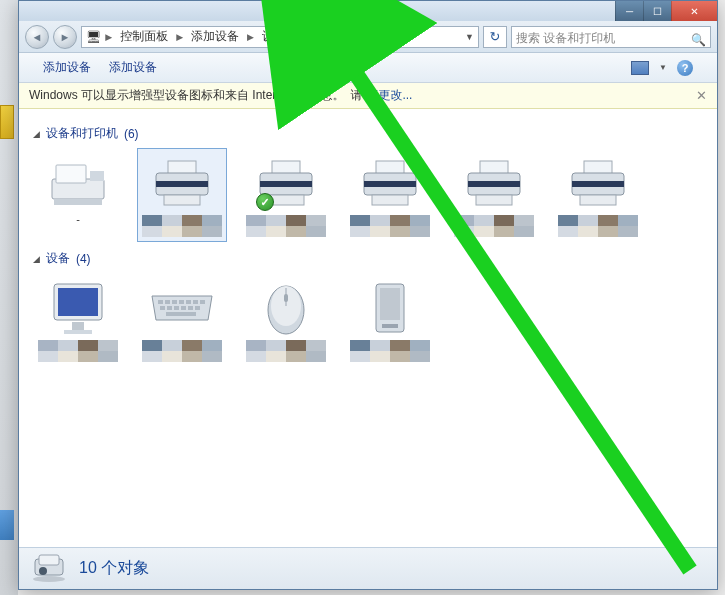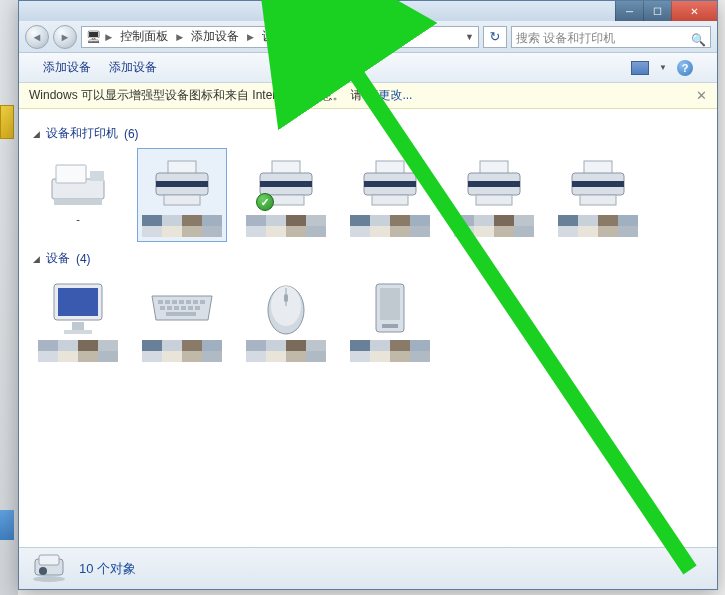--- a/index.html
+++ b/index.html
@@ -33,21 +33,21 @@
 .items { display: flex; flex-wrap: wrap; gap: 8px 14px; }
 .item { width: 90px; display: flex; flex-direction: column; align-items: center; padding: 4px; border: 1px solid transparent; }
 .item.selected { border: 1px solid #7aa8d8; background: #e8f0fa; }
 .icon-wrap { width: 72px; height: 60px; display: flex; align-items: center; justify-content: center; position: relative; }
 .label-blur { width: 80px; height: 22px; margin-top: 2px; display: grid; grid-template-columns: repeat(4,1fr); grid-template-rows: repeat(2,1fr); }
 .label-blur > div:nth-child(1){background:#a8b4c4}.label-blur > div:nth-child(2){background:#c8d0da}.label-blur > div:nth-child(3){background:#7a6a5a}.label-blur > div:nth-child(4){background:#bcc4cc}
 .label-blur > div:nth-child(5){background:#d4dae2}.label-blur > div:nth-child(6){background:#e8e4da}.label-blur > div:nth-child(7){background:#c0b8a8}.label-blur > div:nth-child(8){background:#b0bac4}
 .label-blur.v2 > div:nth-child(1){background:#688098}.label-blur.v2 > div:nth-child(3){background:#8a7a68}.label-blur.v2 > div:nth-child(4){background:#a0b0c0}
 .check-badge { position: absolute; left: 6px; bottom: 2px; width: 18px; height: 18px; border-radius: 50%; background: radial-gradient(circle at 35% 30%, #6ad060, #2a9028); border: 1px solid #1a6a18; display: flex; align-items: center; justify-content: center; color: #fff; font-size: 11px; font-weight: bold; }
 .statusbar { position: absolute; left: 0; bottom: 0; right: 0; height: 42px; background: linear-gradient(#eef3f8, #dfe8f0); border-top: 1px solid #c0d0e0; display: flex; align-items: center; padding: 0 10px; gap: 10px; }
-.status-text { font-size: 13px; color: #1a4a9a; }
+.status-text { font-size: 16px; color: #1a4a9a; }
 .arrow-overlay { position: absolute; pointer-events: none; top: 0; left: 0; }
 .left-strip { position: absolute; left: 0; top: 0; width: 18px; height: 595px; background: linear-gradient(#e0e4e8, #d0d4d8); }
 .left-tab { position: absolute; left: 0; top: 105px; width: 14px; height: 34px; background: linear-gradient(#f0d040, #d8b020); border: 1px solid #b89010; }
 .left-tab2 { position: absolute; left: 0; top: 510px; width: 14px; height: 30px; background: linear-gradient(#60a0e0, #4080c0); }
 </style>
 </head>
 <body>
 
 <div class="left-strip"></div>
 <div class="left-tab"></div>

